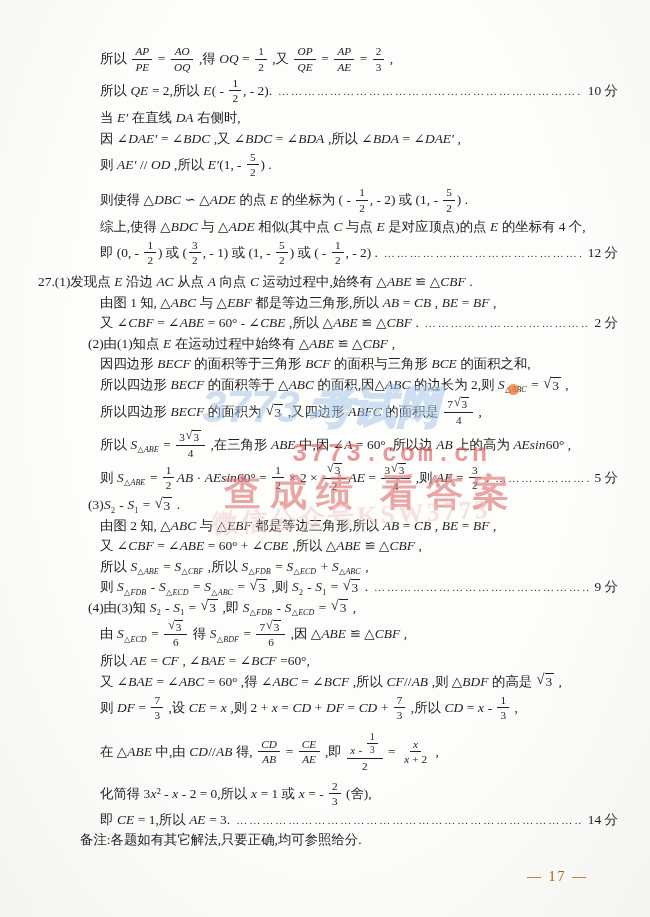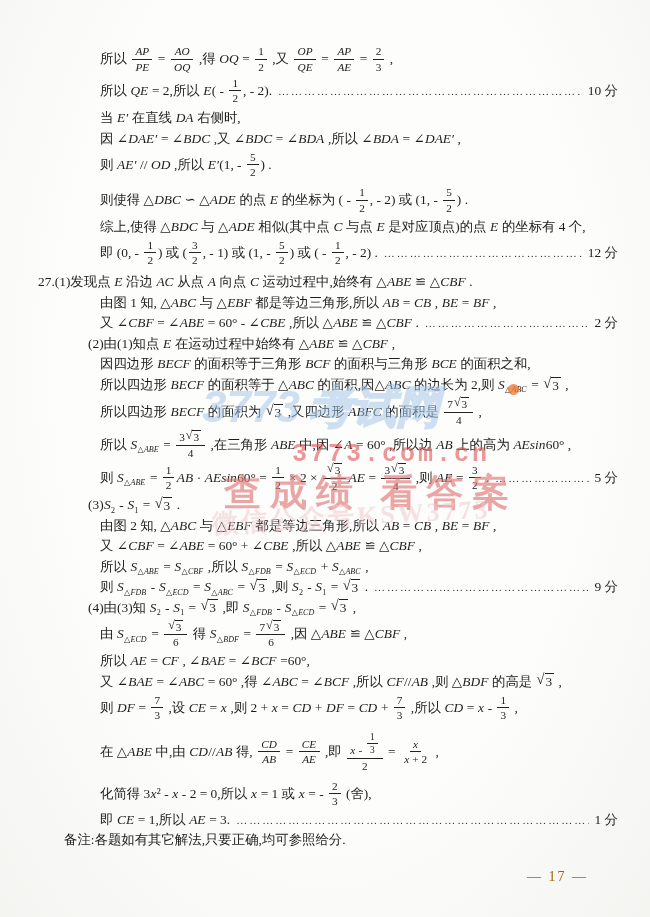--- a/index.html
+++ b/index.html
@@ -5,21 +5,21 @@
 <style>
   html,body{margin:0;padding:0;}
   body{
     width:650px;height:917px;position:relative;overflow:hidden;
     background:radial-gradient(ellipse at 50% 40%, #fdfdfc 55%, #f4f4f1 100%);
     font-family:"Liberation Serif","DejaVu Serif",serif;
     color:#1d1d1d;font-size:13.4px;
   }
   .doc{position:absolute;left:0;top:0;right:0;padding:40px 32px 0 0;z-index:1;}
   .line{display:flex;align-items:center;margin:1.5px 0;min-height:19px;white-space:pre;}
-  .i0{padding-left:38px}.i1{padding-left:88px}.i2{padding-left:100px}.i3{padding-left:64px}
+  .i0{padding-left:38px}.i1{padding-left:88px}.i2{padding-left:100px}.i3{padding-left:80px}
   .tx{white-space:pre;}
   .v{white-space:pre;font-style:italic;font-family:"Liberation Serif","DejaVu Serif",serif;padding:0 .3px;}
   .frac{display:inline-flex;flex-direction:column;align-items:center;font-size:.84em;line-height:1.12;margin:1px 2px;}
   .num{display:inline-flex;align-items:flex-end;justify-content:center;padding:0 3px 1px;border-bottom:1.2px solid #222;}
   .den{display:inline-flex;align-items:flex-start;justify-content:flex-start;padding:1px 3px 0;}
   .sqrt{display:inline-flex;align-items:flex-start;margin:0 1px;}
   .sqsign{line-height:1;font-size:1.08em;margin-top:-1px;}
   .rad{border-top:1.1px solid #222;padding:0 2px 0 1px;line-height:1.15;margin-top:0px;}
   .sb{font-size:.6em;position:relative;top:5px;margin-right:1px;display:inline-flex;}
   .lead{flex:1 1 20px;overflow:hidden;white-space:nowrap;letter-spacing:2px;margin:0 6px;font-size:11px;color:#2a2a2a;}
@@ -64,21 +64,21 @@
     <div class="line i2"><span class="tx">又 ∠<i class="v">CBF</i> = ∠<i class="v">ABE</i> = 60° + ∠<i class="v">CBE</i> ,所以 △<i class="v">ABE</i> ≌ △<i class="v">CBF</i> ,</span></div>
     <div class="line i2"><span class="tx">所以 <i class="v">S</i></span><span class="sb"><span class="tx">△<i class="v">ABE</i></span></span><span class="tx"> = <i class="v">S</i></span><span class="sb"><span class="tx">△<i class="v">CBF</i></span></span><span class="tx"> ,所以 <i class="v">S</i></span><span class="sb"><span class="tx">△<i class="v">FDB</i></span></span><span class="tx"> = <i class="v">S</i></span><span class="sb"><span class="tx">△<i class="v">ECD</i></span></span><span class="tx"> + <i class="v">S</i></span><span class="sb"><span class="tx">△<i class="v">ABC</i></span></span><span class="tx"> ,</span></div>
     <div class="line i2"><span class="tx">则 <i class="v">S</i></span><span class="sb"><span class="tx">△<i class="v">FDB</i></span></span><span class="tx"> - <i class="v">S</i></span><span class="sb"><span class="tx">△<i class="v">ECD</i></span></span><span class="tx"> = <i class="v">S</i></span><span class="sb"><span class="tx">△<i class="v">ABC</i></span></span><span class="tx"> = </span><span class="sqrt"><span class="sqsign">√</span><span class="rad">3</span></span><span class="tx"> ,则 <i class="v">S</i></span><span class="sb"><span class="tx">2</span></span><span class="tx"> - <i class="v">S</i></span><span class="sb"><span class="tx">1</span></span><span class="tx"> = </span><span class="sqrt"><span class="sqsign">√</span><span class="rad">3</span></span><span class="tx"> .</span><span class="lead">………………………………………………………………………………………………………………………………………………………………</span><span class="tx">9 分</span></div>
     <div class="line i1"><span class="tx">(4)由(3)知 <i class="v">S</i></span><span class="sb"><span class="tx">2</span></span><span class="tx"> - <i class="v">S</i></span><span class="sb"><span class="tx">1</span></span><span class="tx"> = </span><span class="sqrt"><span class="sqsign">√</span><span class="rad">3</span></span><span class="tx"> ,即 <i class="v">S</i></span><span class="sb"><span class="tx">△<i class="v">FDB</i></span></span><span class="tx"> - <i class="v">S</i></span><span class="sb"><span class="tx">△<i class="v">ECD</i></span></span><span class="tx"> = </span><span class="sqrt"><span class="sqsign">√</span><span class="rad">3</span></span><span class="tx"> ,</span></div>
     <div class="line i2"><span class="tx">由 <i class="v">S</i></span><span class="sb"><span class="tx">△<i class="v">ECD</i></span></span><span class="tx"> = </span><span class="frac"><span class="num"><span class="sqrt"><span class="sqsign">√</span><span class="rad">3</span></span></span><span class="den"><span class="tx">6</span></span></span><span class="tx"> 得 <i class="v">S</i></span><span class="sb"><span class="tx">△<i class="v">BDF</i></span></span><span class="tx"> = </span><span class="frac"><span class="num"><span class="tx">7</span><span class="sqrt"><span class="sqsign">√</span><span class="rad">3</span></span></span><span class="den"><span class="tx">6</span></span></span><span class="tx"> ,因 △<i class="v">ABE</i> ≌ △<i class="v">CBF</i> ,</span></div>
     <div class="line i2"><span class="tx">所以 <i class="v">AE</i> = <i class="v">CF</i> , ∠<i class="v">BAE</i> = ∠<i class="v">BCF</i> =60°,</span></div>
     <div class="line i2"><span class="tx">又 ∠<i class="v">BAE</i> = ∠<i class="v">ABC</i> = 60° ,得 ∠<i class="v">ABC</i> = ∠<i class="v">BCF</i> ,所以 <i class="v">CF</i>//<i class="v">AB</i> ,则 △<i class="v">BDF</i> 的高是 </span><span class="sqrt"><span class="sqsign">√</span><span class="rad">3</span></span><span class="tx"> ,</span></div>
     <div class="line i2"><span class="tx">则 <i class="v">DF</i> = </span><span class="frac"><span class="num"><span class="tx">7</span></span><span class="den"><span class="tx">3</span></span></span><span class="tx"> ,设 <i class="v">CE</i> = <i class="v">x</i> ,则 2 + <i class="v">x</i> = <i class="v">CD</i> + <i class="v">DF</i> = <i class="v">CD</i> + </span><span class="frac"><span class="num"><span class="tx">7</span></span><span class="den"><span class="tx">3</span></span></span><span class="tx"> ,所以 <i class="v">CD</i> = <i class="v">x</i> - </span><span class="frac"><span class="num"><span class="tx">1</span></span><span class="den"><span class="tx">3</span></span></span><span class="tx"> ,</span></div>
     <div class="line i2" style="margin-top: 7px;"><span class="tx">在 △<i class="v">ABE</i> 中,由 <i class="v">CD</i>//<i class="v">AB</i> 得, </span><span class="frac"><span class="num"><span class="tx"><i class="v">CD</i></span></span><span class="den"><span class="tx"><i class="v">AB</i></span></span></span><span class="tx"> = </span><span class="frac"><span class="num"><span class="tx"><i class="v">CE</i></span></span><span class="den"><span class="tx"><i class="v">AE</i></span></span></span><span class="tx"> ,即 </span><span class="frac"><span class="num"><span class="tx"><i class="v">x</i> - </span><span class="frac"><span class="num"><span class="tx">1</span></span><span class="den"><span class="tx">3</span></span></span></span><span class="den"><span class="tx">2</span></span></span><span class="tx"> = </span><span class="frac"><span class="num"><span class="tx"><i class="v">x</i></span></span><span class="den"><span class="tx"><i class="v">x</i> + 2</span></span></span><span class="tx"> ,</span></div>
     <div class="line i2" style="margin-top: 5px;"><span class="tx">化简得 3<i class="v">x</i>² - <i class="v">x</i> - 2 = 0,所以 <i class="v">x</i> = 1 或 <i class="v">x</i> = - </span><span class="frac"><span class="num"><span class="tx">2</span></span><span class="den"><span class="tx">3</span></span></span><span class="tx"> (舍),</span></div>
-    <div class="line i2"><span class="tx">即 <i class="v">CE</i> = 1,所以 <i class="v">AE</i> = 3.</span><span class="lead">………………………………………………………………………………………………………………………………………………………………</span><span class="tx">1 分</span></div>
+    <div class="line i2"><span class="tx">即 <i class="v">CE</i> = 1,所以 <i class="v">AE</i> = 3.</span><span class="lead">………………………………………………………………………………………………………………………………………………………………</span><span class="tx">14 分</span></div>
     <div class="line i3"><span class="tx">备注:各题如有其它解法,只要正确,均可参照给分.</span></div>
   </main>
 
 <div class="wm">
   <div class="wm-brand">
     <span class="wmb-num">3773</span><span class="wmb-cn">考试网</span>
   </div>
   <span class="wm-dot"></span>
   <div class="wm-domain">3773.com.cn</div>
   <div class="wm-slogan">查成绩 看答案</div>

